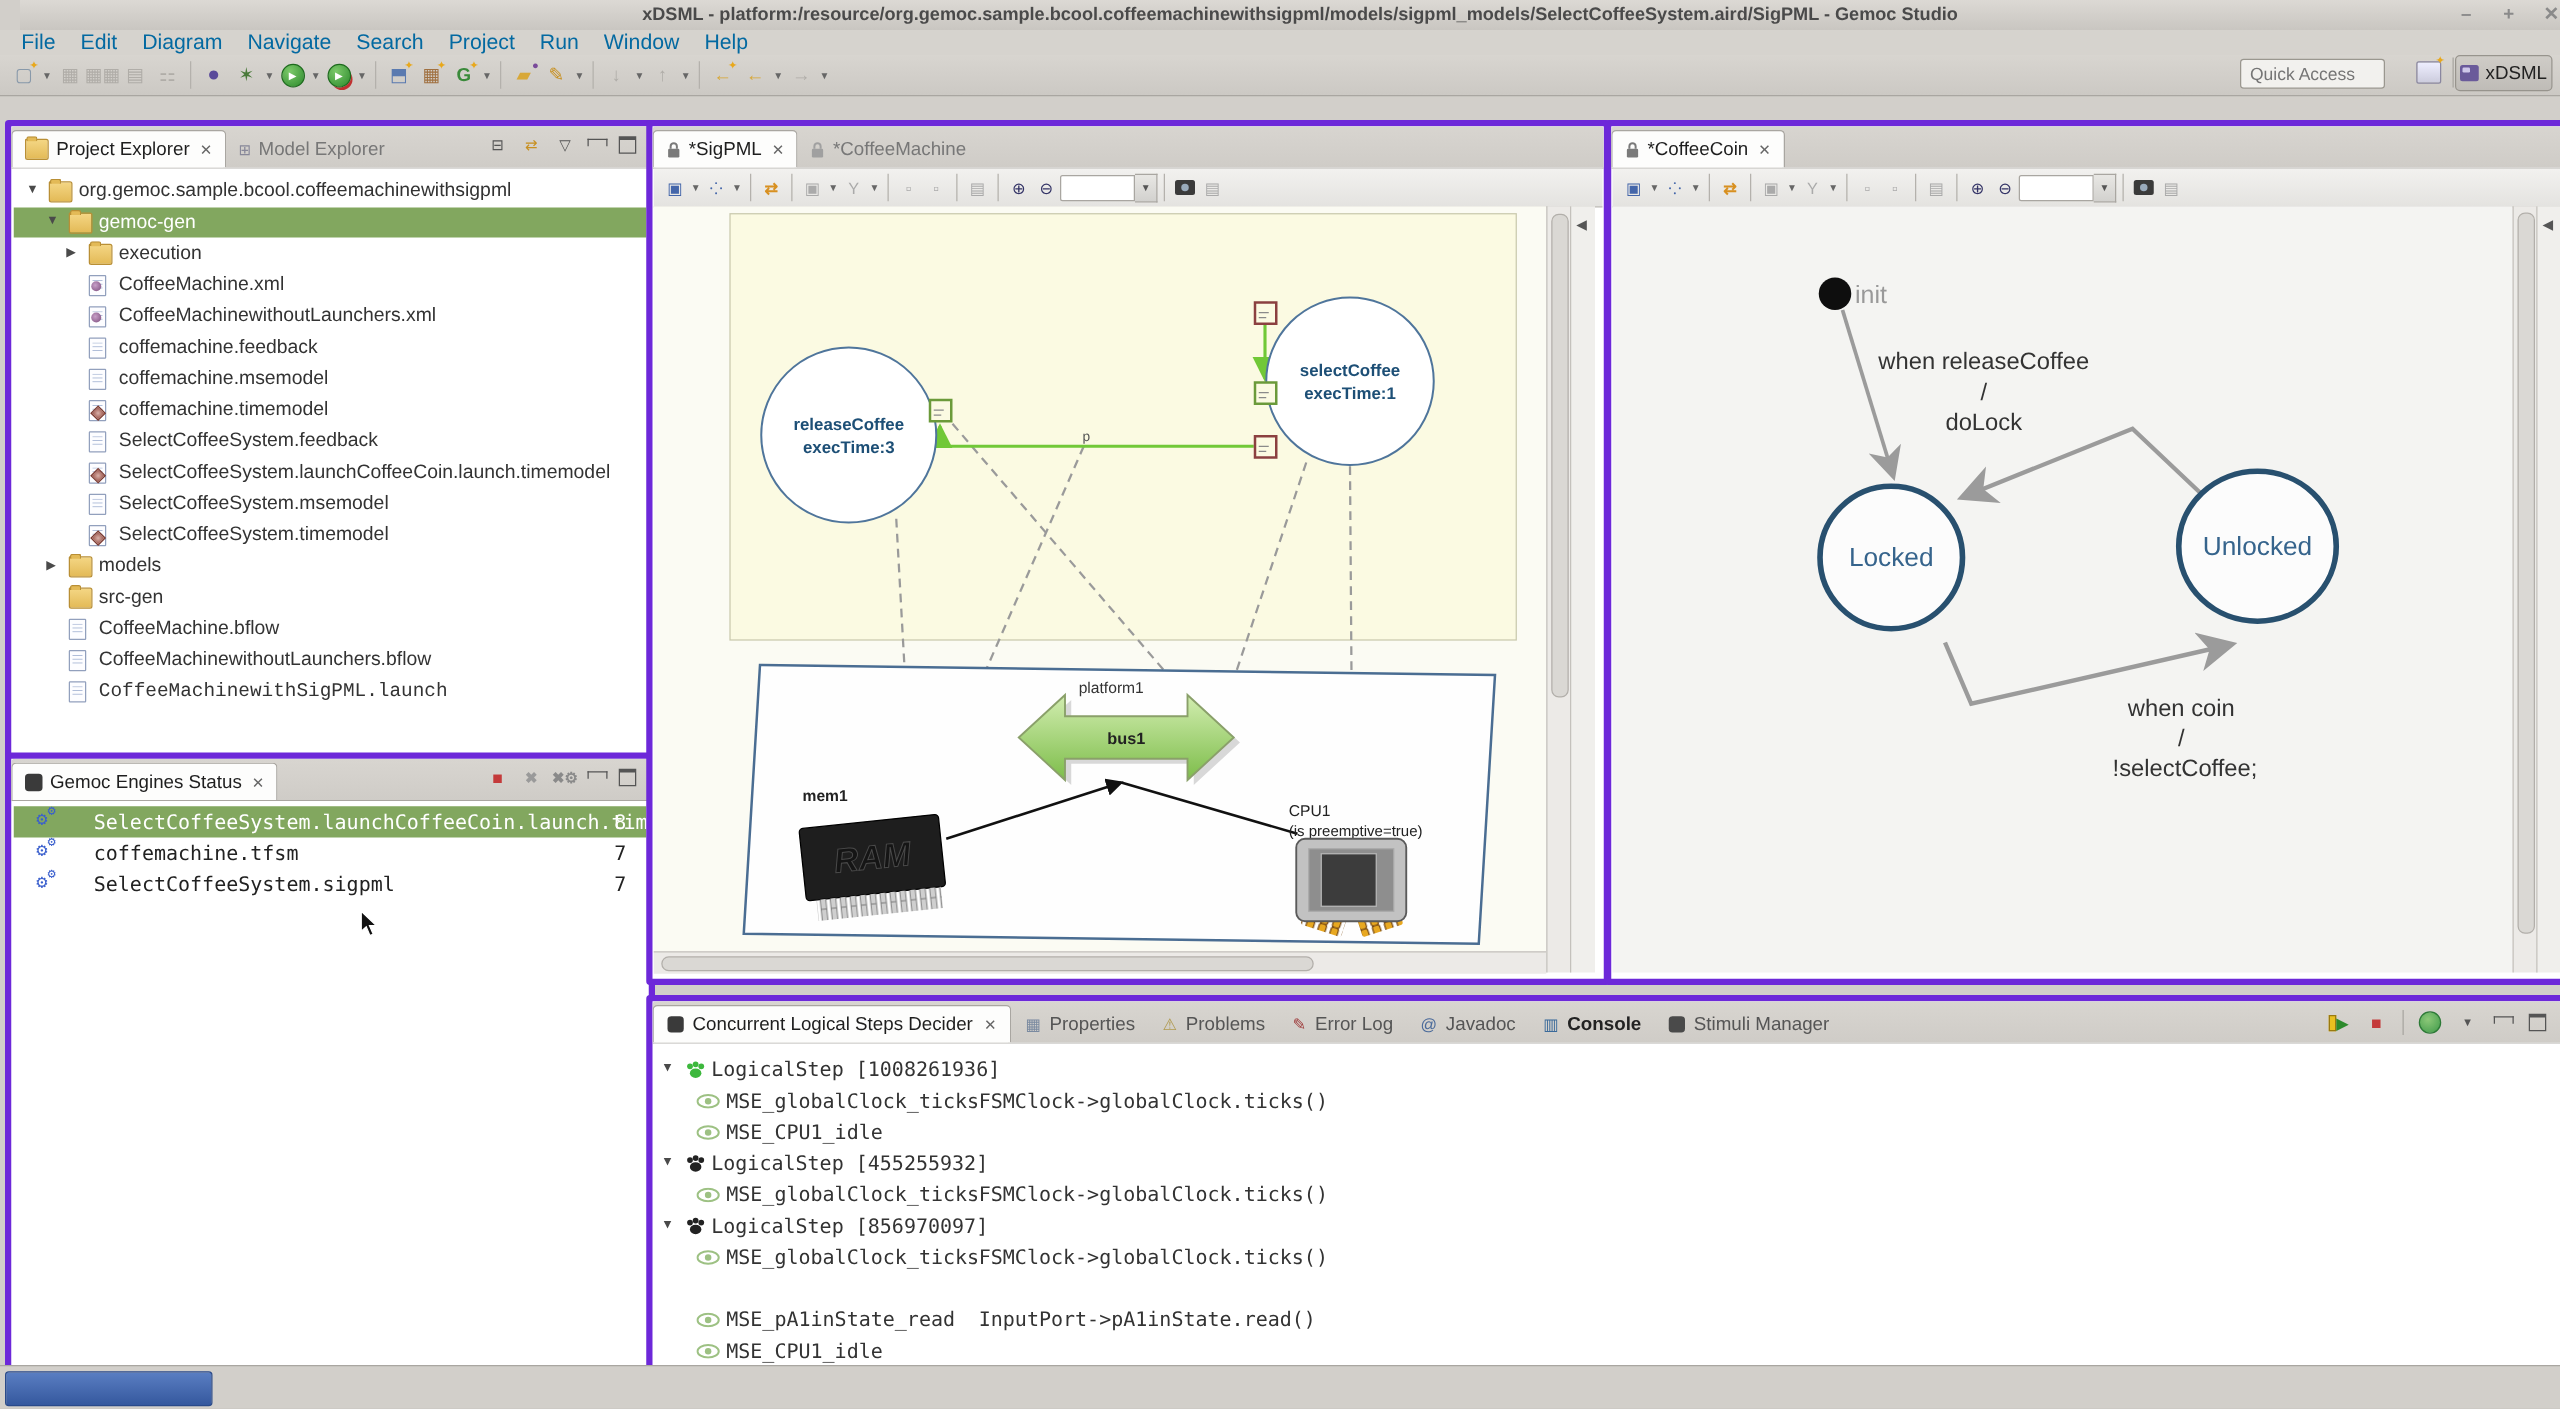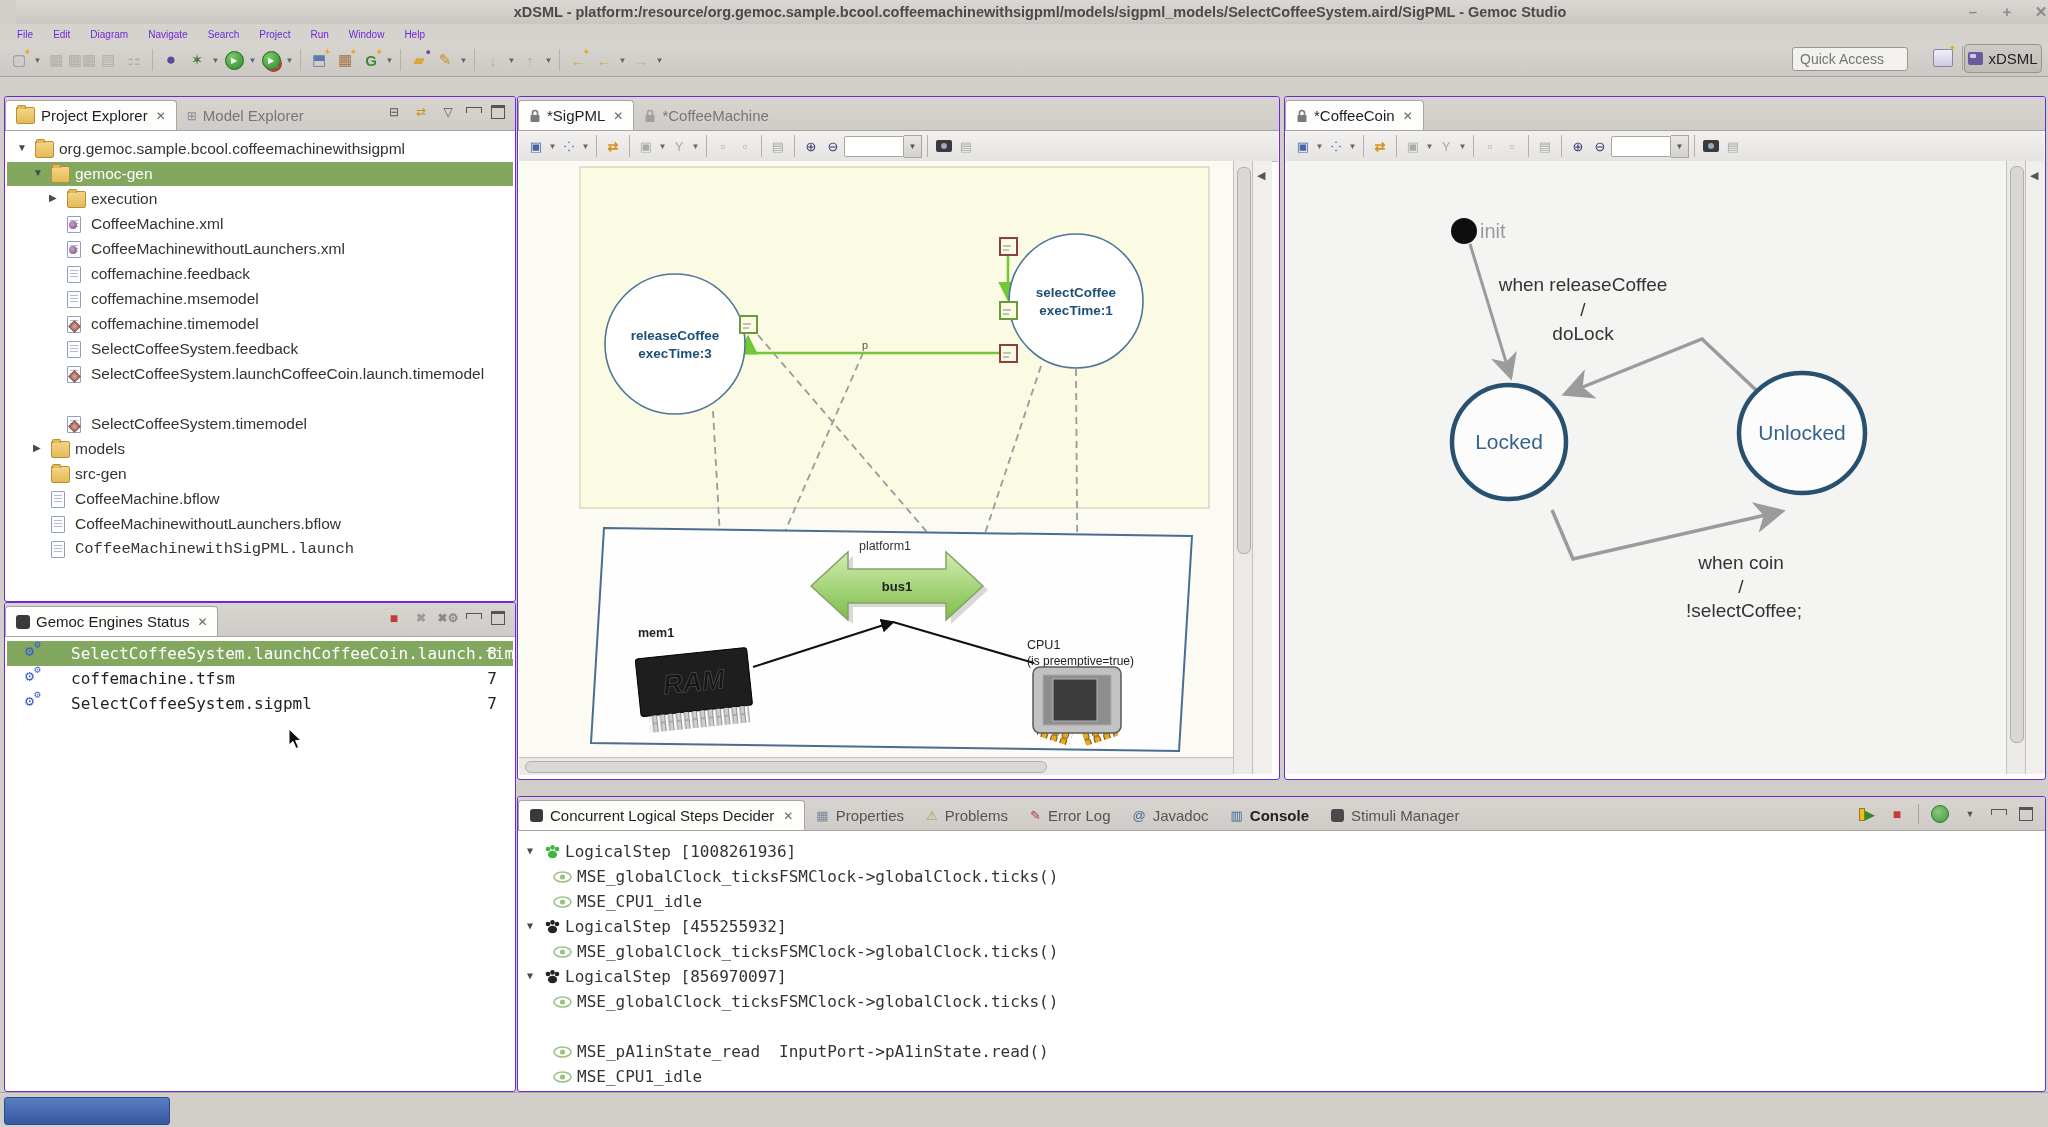--- a/index.html
+++ b/index.html
@@ -6,42 +6,42 @@
   .app{position:relative;width:2048px;height:1127px;overflow:hidden;background:#d2cfca;
        font-family:"Liberation Sans",sans-serif;color:#333;-webkit-font-smoothing:antialiased;}
   .abs{position:absolute;}
   
   .titlebar{left:0;top:0;width:2048px;height:24px;background:linear-gradient(#dcd9d4,#c9c6c1);
             border-bottom:1px solid #a9a6a1;margin-left:16px;}
   .wtitle{left:0;top:4px;width:2048px;text-align:center;font-size:14.5px;font-weight:bold;color:#4a4a4a;}
   .wctrls{right:14px;top:3px;display:flex;gap:16px;}
   .wbtn{width:18px;height:18px;text-align:center;line-height:18px;font-size:15px;color:#8a8a8a;font-weight:bold;cursor:default;}
   .menubar{left:0;top:24px;width:2048px;height:20px;background:#d6d3ce;display:flex;align-items:center;padding-left:8px;gap:2px;}
-  .mitem{padding:1px 9px;font-size:10px;color:#6d28d9;}
+  .mitem{padding:1px 9px;font-size:17px;color:#0369a1;}
   
   .maintb{left:0;top:44px;width:2048px;height:32px;background:linear-gradient(#d8d5d0,#ccc9c4);
           border-bottom:1px solid #a9a6a1;display:flex;align-items:center;padding-left:6px;}
   .tbtn{width:26px;height:24px;display:inline-flex;align-items:center;justify-content:center;
         font-size:15px;position:relative;border-radius:3px;}
   .tbtn .st{position:absolute;right:1px;top:-1px;font-size:9px;color:#e8a81c;}
   .dd{width:11px;height:24px;display:inline-flex;align-items:center;justify-content:center;font-size:8px;color:#666;}
   .tsep{width:1px;height:22px;background:#b4b1ac;margin:0 5px;}
   .gray{color:#b0ada8;} .runbtn{width:17px;height:17px;border-radius:50%;background:radial-gradient(circle at 35% 30%,#7cc96a,#2c8a2c);
         color:#fff;font-size:8px;display:flex;align-items:center;justify-content:center;border:1px solid #1d6a1d;}
   .qa{position:absolute;right:140px;top:47px;width:100px;height:22px;border:1px solid #9a978f;border-radius:3px;
       background:#f2f1ee;font-size:14px;color:#8a8a8a;padding:0 7px;font-family:"Liberation Sans",sans-serif;}
   .perspbtn{position:absolute;right:6px;top:44px;height:27px;width:76px;background:linear-gradient(#cfccc7,#bfbcb7);
       border:1px solid #97948d;border-radius:4px;display:flex;align-items:center;justify-content:center;gap:5px;font-size:15px;color:#222;}
   .perspico{width:15px;height:13px;background:#6a5a9a;border-radius:2px;position:relative;}
   .perspico:after{content:"";position:absolute;left:2px;top:2px;width:6px;height:4px;background:#cfc8ea;border-radius:1px;}
   .newpersp{position:absolute;right:95px;top:49px;width:18px;height:16px;border:1px solid #8a87a0;border-radius:2px;
       background:linear-gradient(#eef,#ccd);} .newpersp:after{content:"✦";position:absolute;right:-4px;top:-7px;font-size:9px;color:#e8a81c;}
   .tbdiv{position:absolute;right:85px;top:46px;width:1px;height:24px;background:#a8a5a0;}
   
-  .panel{position:absolute;background:#fff;border:1px solid #6d28d9;border-radius:3px;}
+  .panel{position:absolute;background:#fff;border:5px solid #6d28d9;border-radius:3px;}
   .tabrow{position:absolute;left:0;top:0;right:0;height:33px;background:linear-gradient(#d8d5d0,#cfccc7);
           border-bottom:1px solid #a9a6a1;border-radius:3px 3px 0 0;display:flex;align-items:flex-end;}
   .vtab{height:29px;display:flex;align-items:center;gap:6px;padding:0 10px;font-size:15px;color:#777;}
   .vtab.active{background:#fdfdfc;border:1px solid #a9a6a1;border-bottom:none;border-radius:4px 4px 0 0;color:#1e1e1e;}
   .closex{font-size:12px;color:#666;margin-left:2px;}
   .hdricons{position:absolute;top:7px;display:flex;gap:9px;align-items:center;}
   .hico{width:18px;height:16px;font-size:12px;color:#555;display:flex;align-items:center;justify-content:center;}
   .minico{width:14px;height:5px;border:1px solid #555;border-bottom:none;margin-top:-5px;}
   .maxico{width:12px;height:10px;border:1px solid #555;border-top:3px solid #555;}
   
@@ -246,20 +246,24 @@
           <span class="ticon i-file" style="left:60px;"></span>
           <span class="tlab" style="left:84px;">coffemachine.msemodel</span>
         </div>
       <div class="trow" style="top:206px;">
           <span class="ticon i-file" style="left:60px;"></span>
           <span class="tlab" style="left:84px;">SelectCoffeeSystem.feedback</span>
         </div>
       <div class="trow" style="top:231px;">
           <span class="ticon i-file i-time" style="left:60px;"></span>
           <span class="tlab" style="left:84px;">SelectCoffeeSystem.launchCoffeeCoin.launch.timemodel</span>
+        </div>
+      <div class="trow" style="top:256px;">
+          <span class="ticon i-file" style="left:60px;"></span>
+          <span class="tlab" style="left:84px;">SelectCoffeeSystem.msemodel</span>
         </div>
       <div class="trow" style="top:281px;">
           <span class="ticon i-file i-time" style="left:60px;"></span>
           <span class="tlab" style="left:84px;">SelectCoffeeSystem.timemodel</span>
         </div>
       <div class="trow" style="top:306px;">
           <span class="texp" style="left:26px;">▶</span>
           <span class="ticon i-folder" style="left:44px;"></span>
           <span class="tlab" style="left:68px;">models</span>
         </div>

